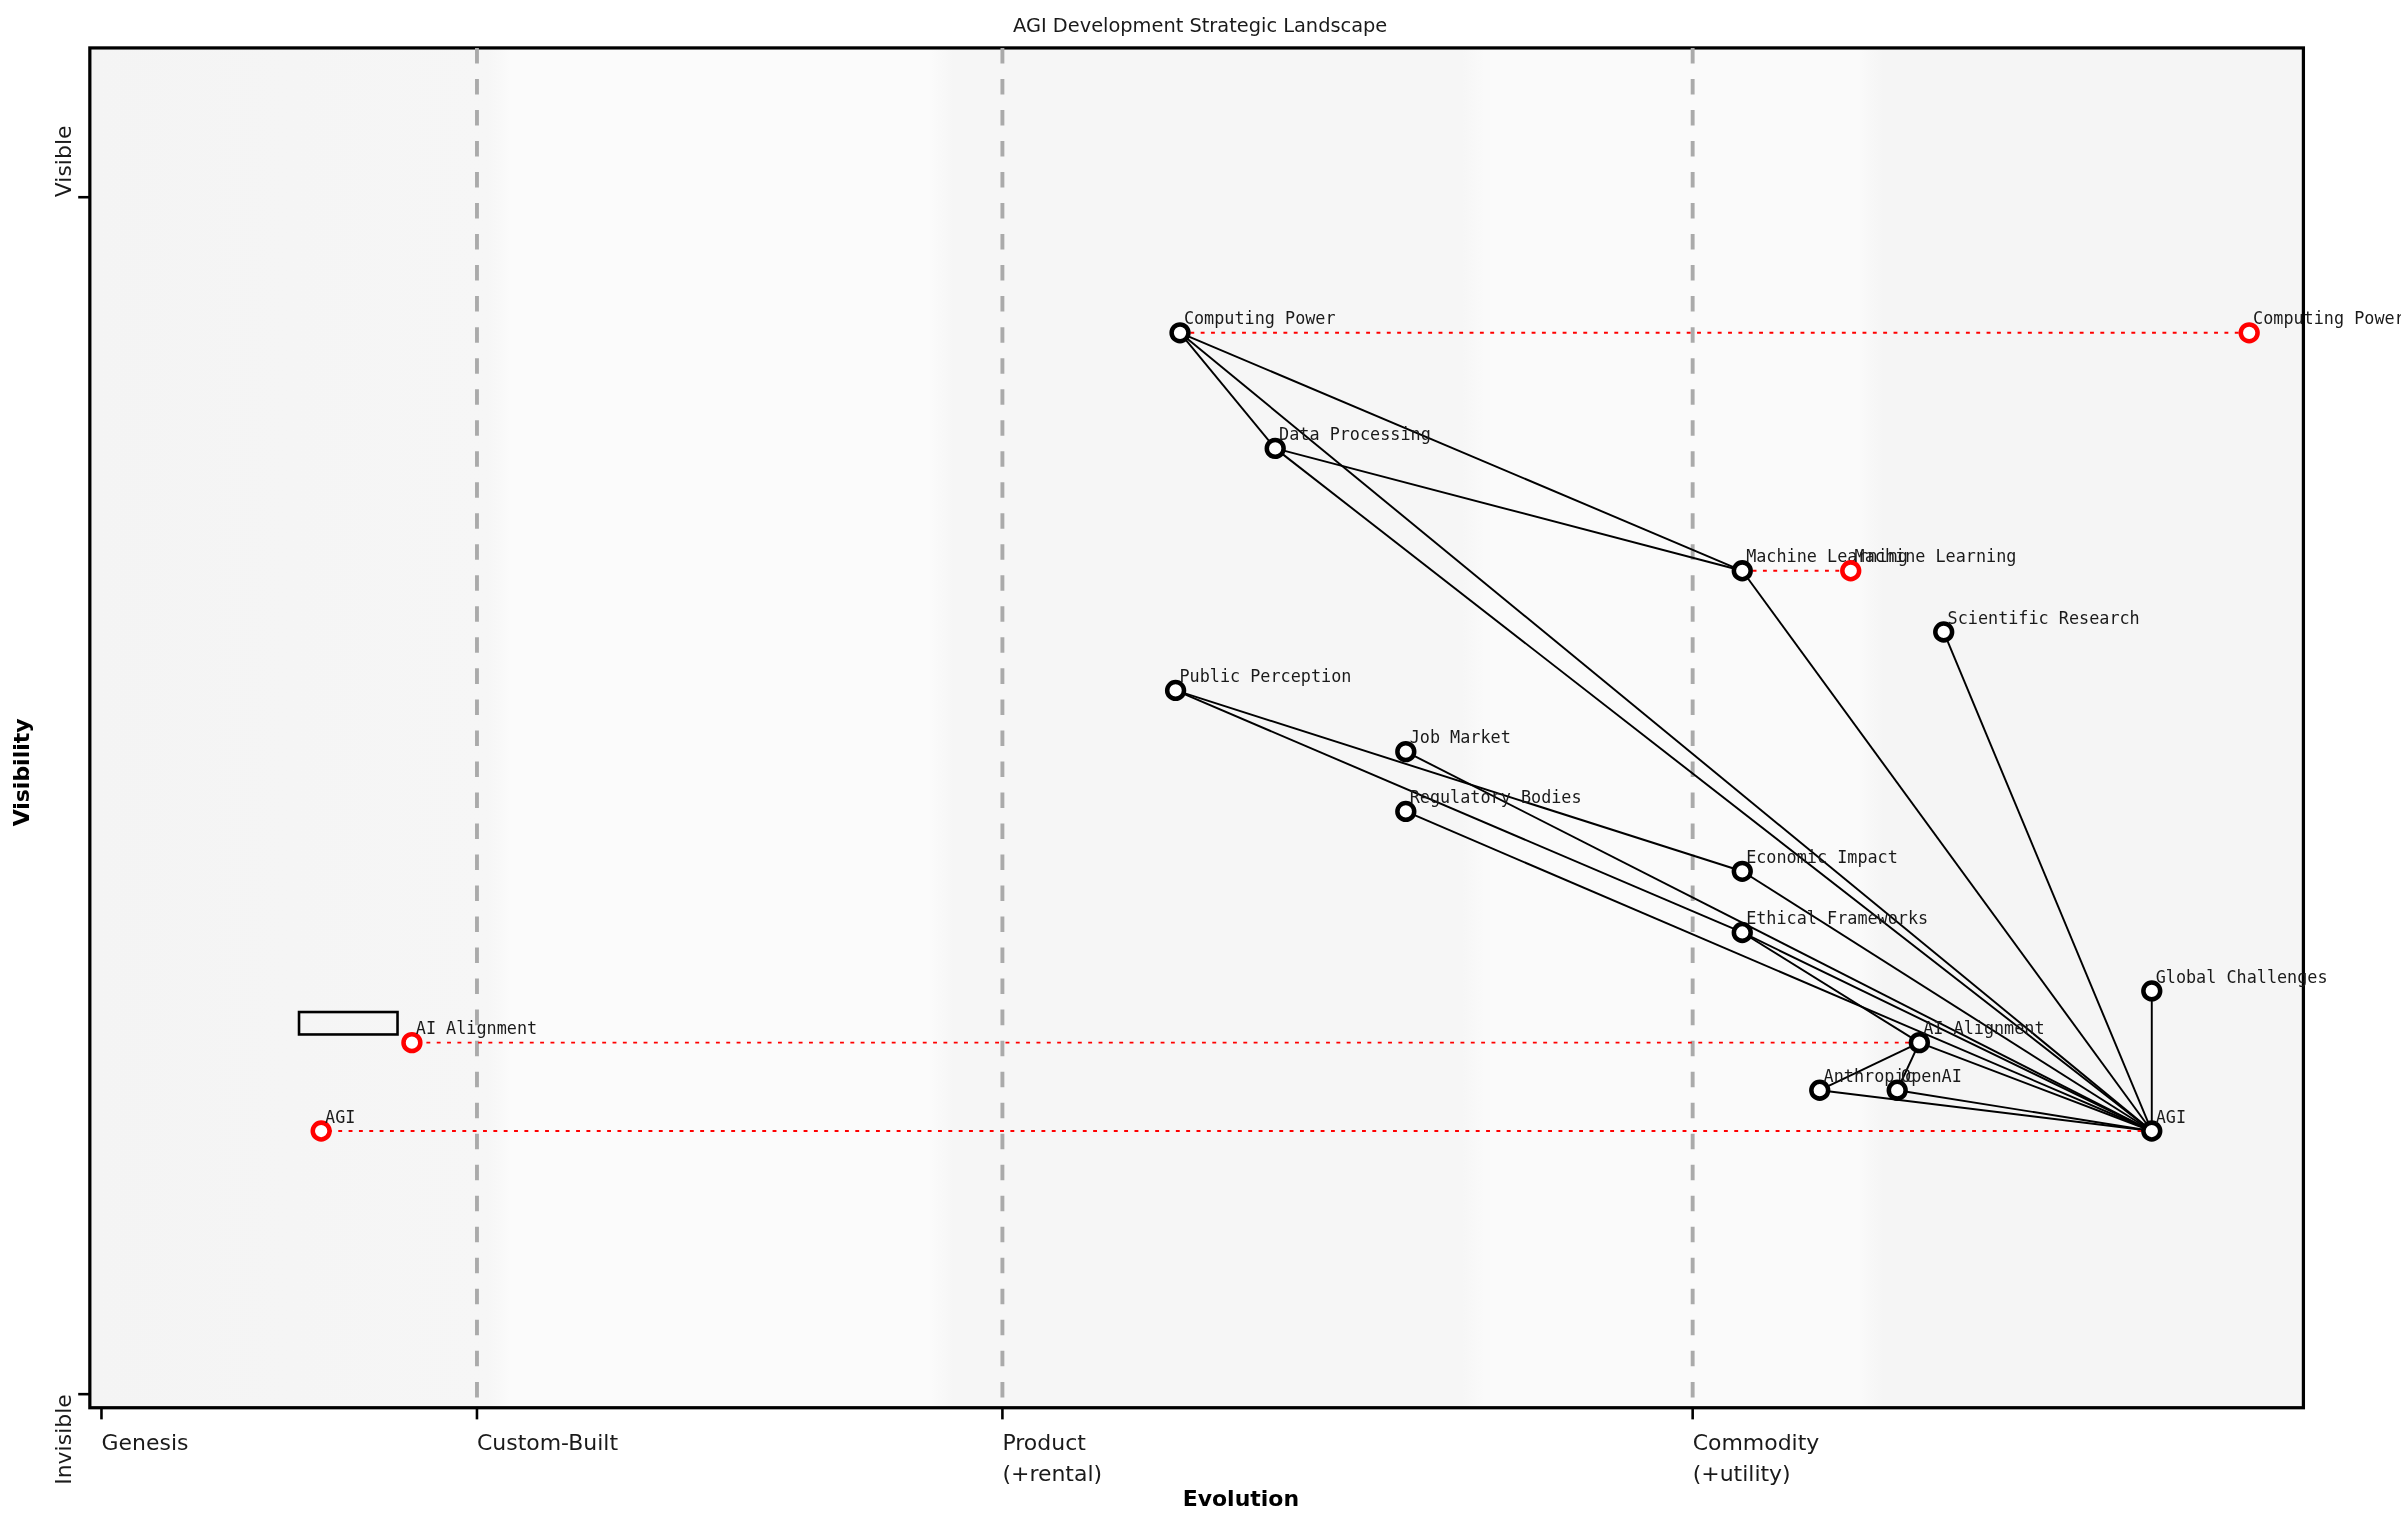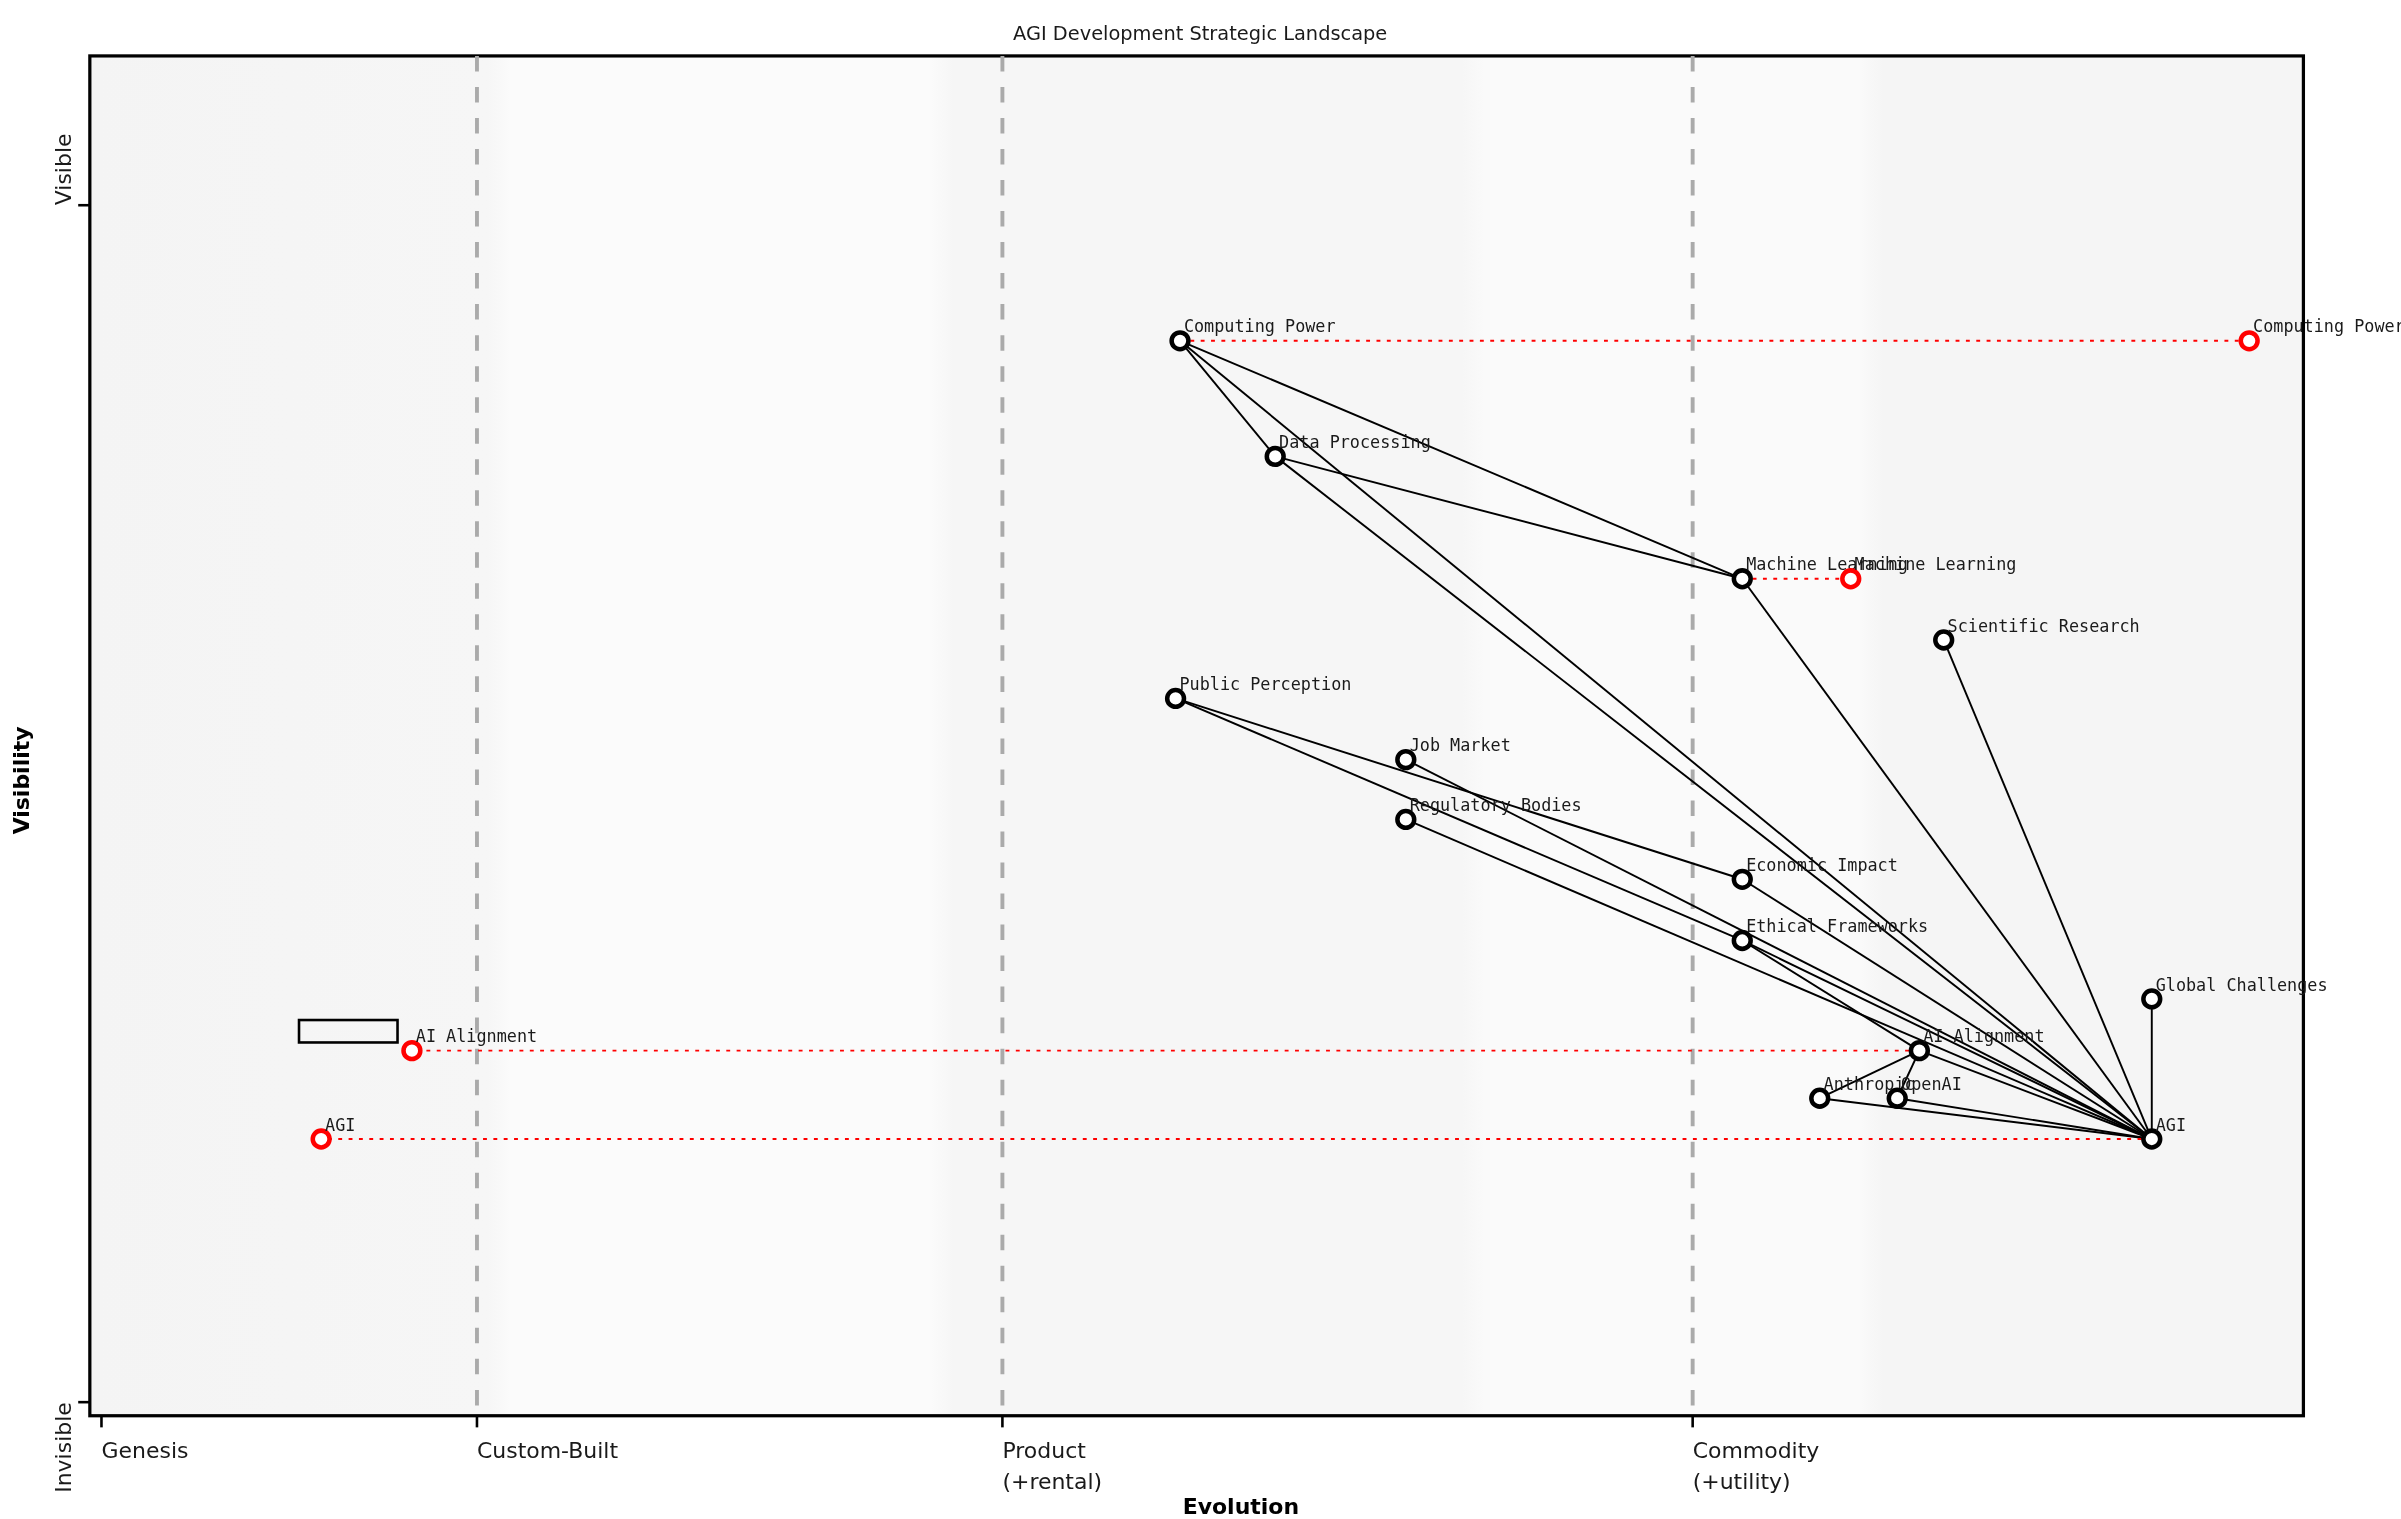--- a/index.html
+++ b/index.html
@@ -9,21 +9,21 @@
   }
   body {
     width: 2401px;
     height: 1519px;
     position: relative;
     font-family: "DejaVu Sans", sans-serif;
     overflow: hidden;
   }
   #map-root {
     position: absolute;
-    left: 0; top: 8px;
+    left: 0; top: 0;
     width: 2401px;
     height: 1125px;
   }
   #map-svg {
     position: absolute;
     left: 0; top: 0;
     width: 2401px;
     height: 1519px;
     display: block;
   }

